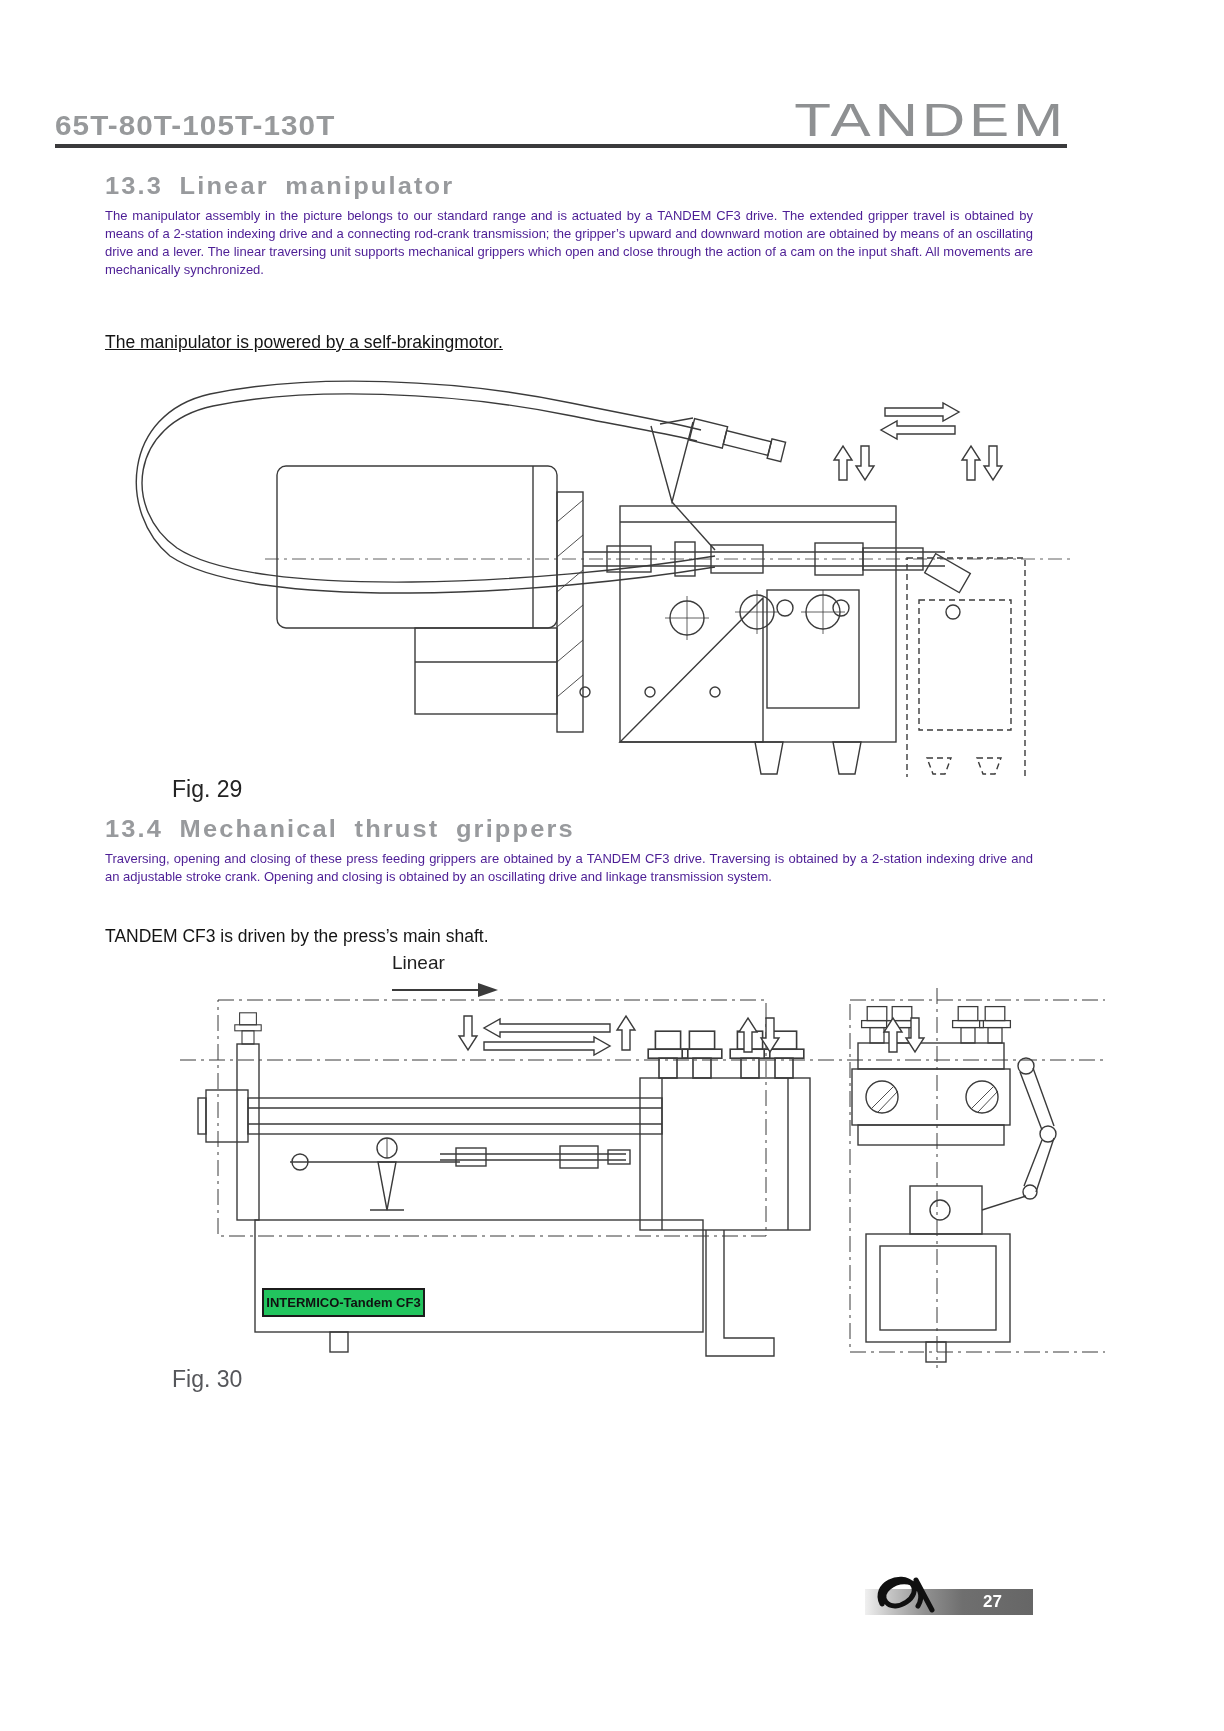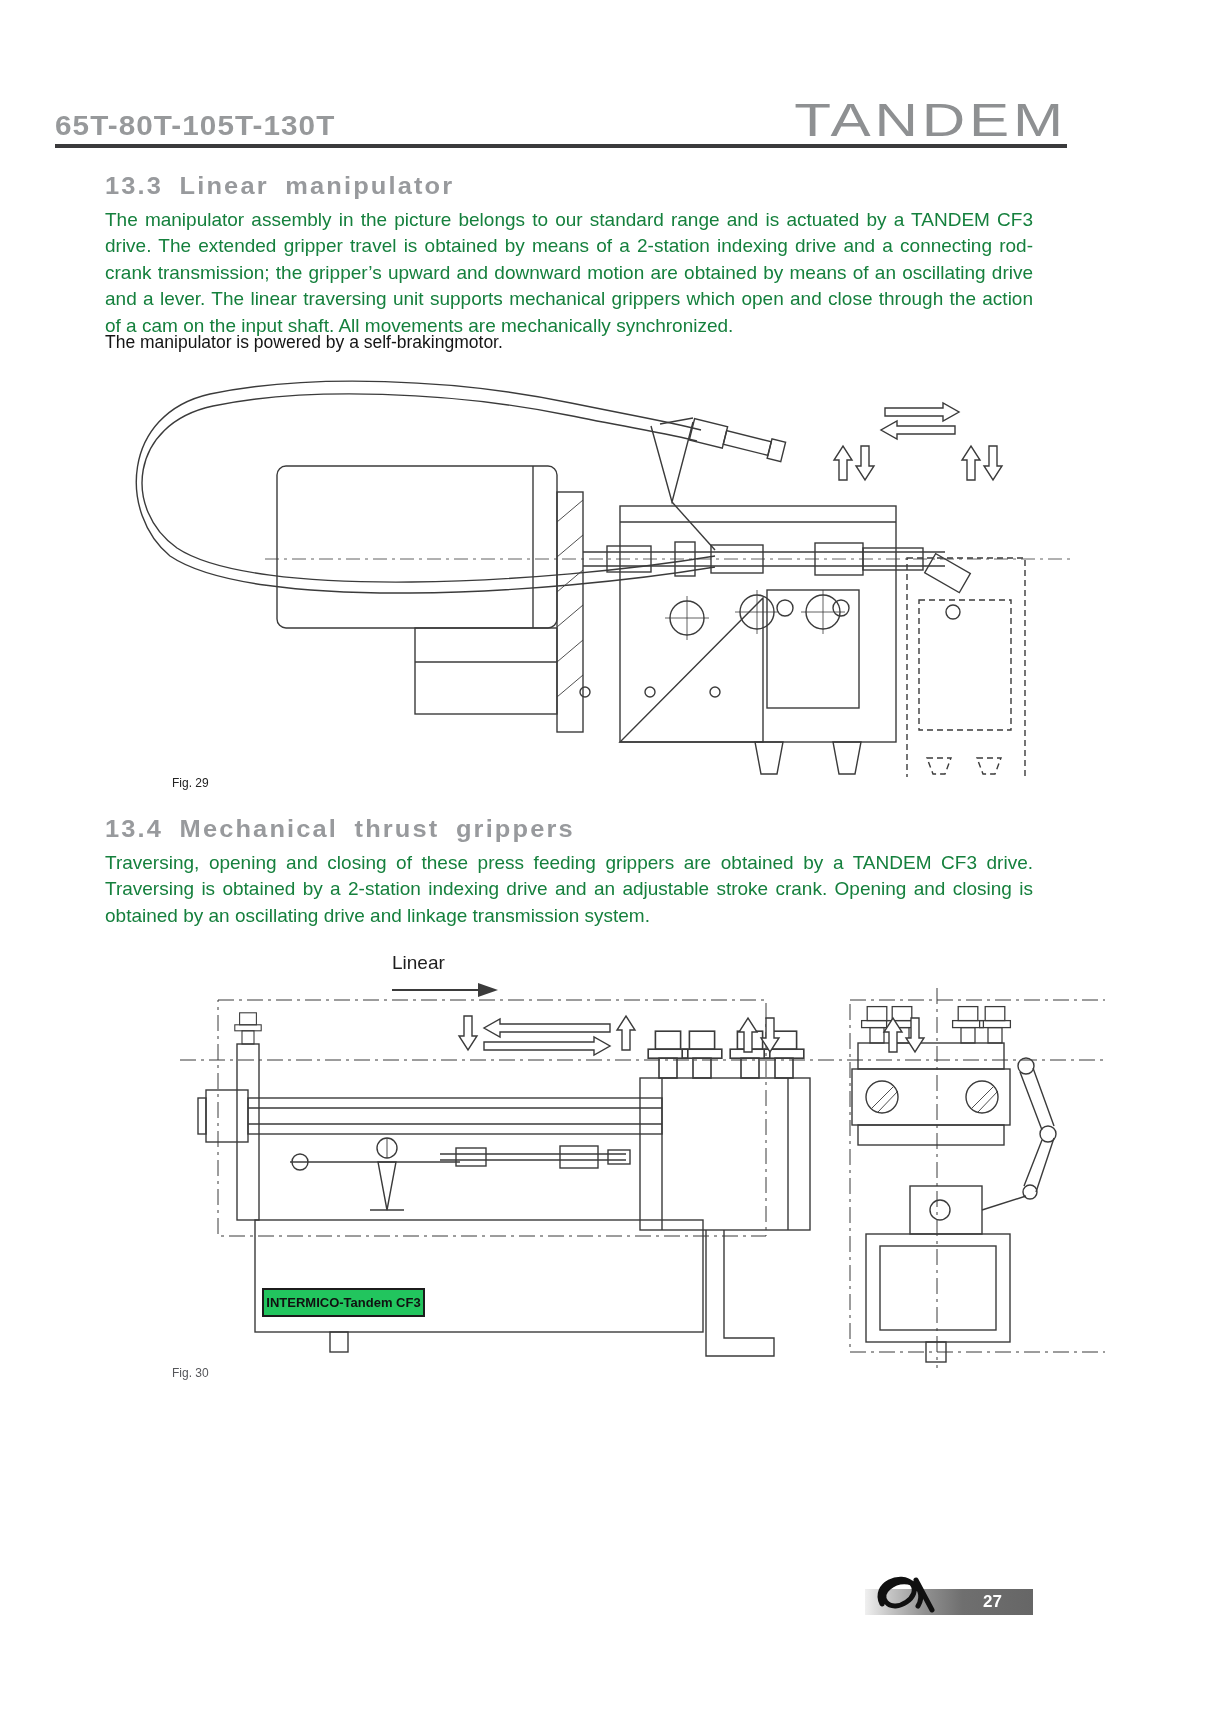--- a/index.html
+++ b/index.html
@@ -17,24 +17,24 @@
     font-size:47px; font-weight:400; color:#8e9092; letter-spacing:3px;
     transform:scaleX(1.28); transform-origin:right center; white-space:nowrap;
   }
   .rule { background:#3a3a3c; height:4px; }
   .h-section {
     font-size:24px; font-weight:bold; color:#989a9d; letter-spacing:2px;
     word-spacing:7px; transform:scaleX(1.06); transform-origin:left center;
     white-space:nowrap;
   }
   .body-text {
-    font-size:19px; line-height:1.39; text-align:justify; color:#15803d;
+    font-size:13px; line-height:1.39; text-align:justify; color:#4c1d95;
   }
   .body-line { font-size:17.5px; line-height:1.39; color:#141414; }
-  .caption { font-size:12px; color:#232323; }
+  .caption { font-size:23px; color:#232323; }
   .caption.light { color:#55565a; }
   .forward-label { font-size:19px; color:#1e1e1e; }
   .unit-label {
     width:163px; height:29px; border:2px solid #1c1c1c; background:#22c55e;
     display:flex; align-items:center; justify-content:center;
     font-size:13px; font-weight:bold; color:#111; white-space:nowrap;
   }
   .footer-bar {
     width:168px; height:26px;
     background:linear-gradient(90deg,#f0f0f0 0%,#c2c2c2 16%,#909090 36%,#6f6f6f 58%,#666666 100%);
@@ -50,21 +50,21 @@
 <div class="page">
 
   <div class="abs model-range" style="left:55px; top:110px;">65T-80T-105T-130T</div>
   <div class="abs brand" style="right:157px; top:92px;">TANDEM</div>
   <div class="abs rule" style="left:55px; top:144px; width:1012px;"></div>
 
   <div class="abs h-section" style="left:105px; top:172px;">13.3 Linear manipulator</div>
 
   <div class="abs body-text" style="left:105px; top:207px; width:928px;">The manipulator assembly in the picture belongs to our standard range and is actuated by a TANDEM CF3 drive. The extended gripper travel is obtained by means of a 2-station indexing drive and a connecting rod-crank transmission; the gripper’s upward and downward motion are obtained by means of an oscillating drive and a lever. The linear traversing unit supports mechanical grippers which open and close through the action of a cam on the input shaft. All movements are mechanically synchronized.</div>
 
-  <div class="abs body-line" style="left:105px; top:330px; width:928px;">The manipulator is powered by a self-brakingmotor.</div>
+  <div class="abs body-line" style="left:105px; top:330px; width:928px;text-decoration:underline;">The manipulator is powered by a self-brakingmotor.</div>
 
   <svg class="abs" style="left:115px; top:362px;" width="985" height="415" viewBox="0 0 985 415">
     <g fill="none" stroke="#3b3b3b" stroke-width="1.4">
 
       <g>
         <path d="M600,194 C430,222 140,238 62,186 C8,148 14,62 98,44 C192,24 338,30 452,53 C516,66 556,72 582,79"></path>
         <path d="M600,205 C430,233 138,250 55,194 C4,152 6,52 95,32 C194,11 342,17 456,41 C520,54 560,61 586,68"></path>
       </g>
 
       <g transform="rotate(14 600 74)">
@@ -148,20 +148,21 @@
       <polygon points="874,84 874,104 869,104 878,118 887,104 882,104 882,84"></polygon>
     </g>
   </svg>
 
   <div class="abs caption" style="left:172px; top:776px;">Fig. 29</div>
 
   <div class="abs h-section" style="left:105px; top:815px;">13.4 Mechanical thrust grippers</div>
 
   <div class="abs body-text" style="left:105px; top:850px; width:928px;">Traversing, opening and closing of these press feeding grippers are obtained by a TANDEM CF3 drive. Traversing is obtained by a 2-station indexing drive and an adjustable stroke crank. Opening and closing is obtained by an oscillating drive and linkage transmission system.</div>
 
+  <div class="abs body-line" style="left:105px; top:924px; width:928px;">TANDEM CF3 is driven by the press’s main shaft.</div>
 
   <div class="abs forward-label" style="left:392px; top:952px;">Linear</div>
 
   <svg class="abs" style="left:140px; top:948px;" width="965" height="430" viewBox="0 0 965 430">
     <g fill="none" stroke="#3b3b3b" stroke-width="1.4">
 
       <g>
         <path d="M252,42 L338,42" stroke-width="2"></path>
         <polygon points="338,35 358,42 338,49" fill="#3b3b3b" stroke="none"></polygon>
       </g>

